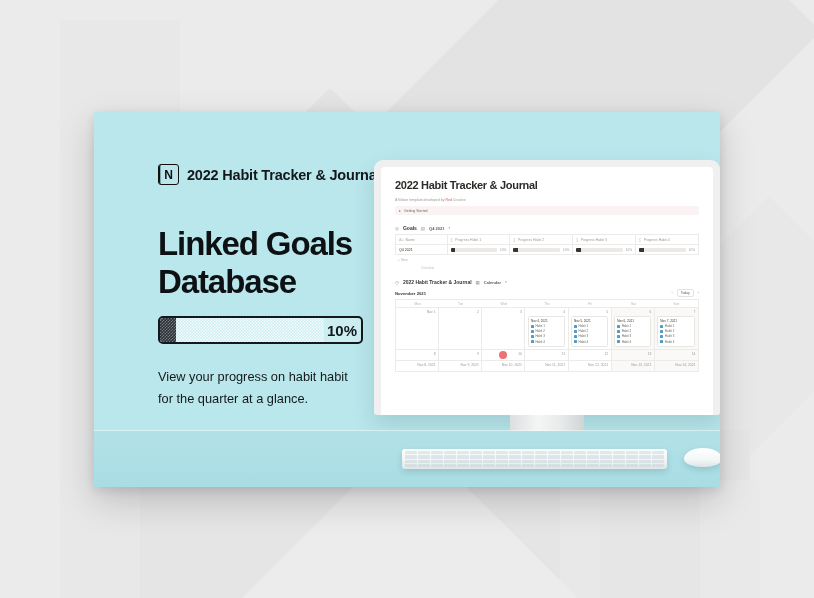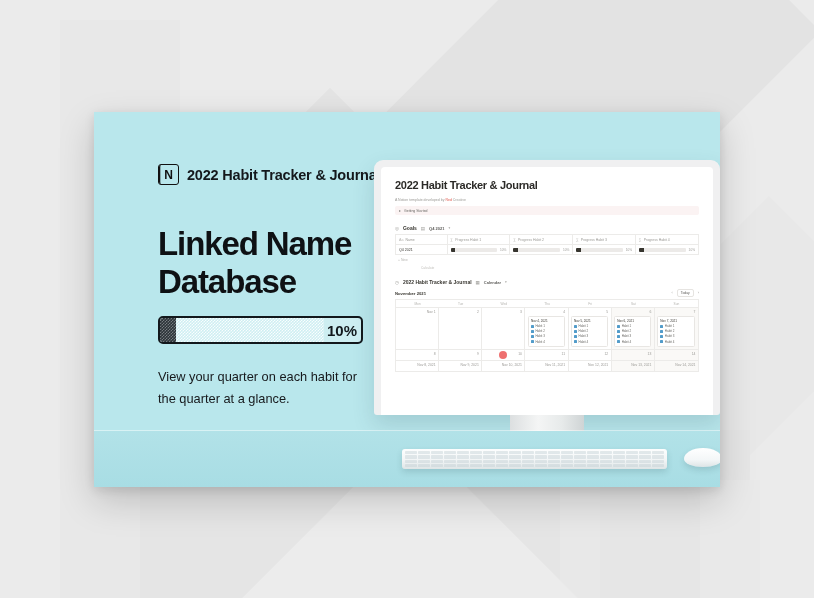--- a/index.html
+++ b/index.html
@@ -206,30 +206,30 @@
 
 <div class="card">
 
   <div class="left">
 
     <div class="brand">
       <span class="notion-logo">N</span>
       <span class="brand-text">2022 Habit Tracker &amp; Journal</span>
     </div>
 
-    <h1 class="headline">Linked Name Database</h1>
+    <h1 class="headline">Linked Goals Database</h1>
 
     <div class="progress-wrap">
       <div class="progress-track">
         <div class="progress-fill" id="progFill" style="width: 10%;"></div>
       </div>
       <span class="progress-pct">10%</span>
     </div>
 
-    <p class="blurb">View your quarter on each habit for the quarter at a glance.</p>
+    <p class="blurb">View your progress on habit habit for the quarter at a glance.</p>
   </div>
 
   <div class="monitor">
     <div class="bezel">
       <div class="screen">
 
         <div class="page">
           <div class="page-title">2022 Habit Tracker &amp; Journal</div>
 
           <div class="page-sub"><span>A Notion template developed by </span><span class="accent">Red</span><span> Creative</span></div>

